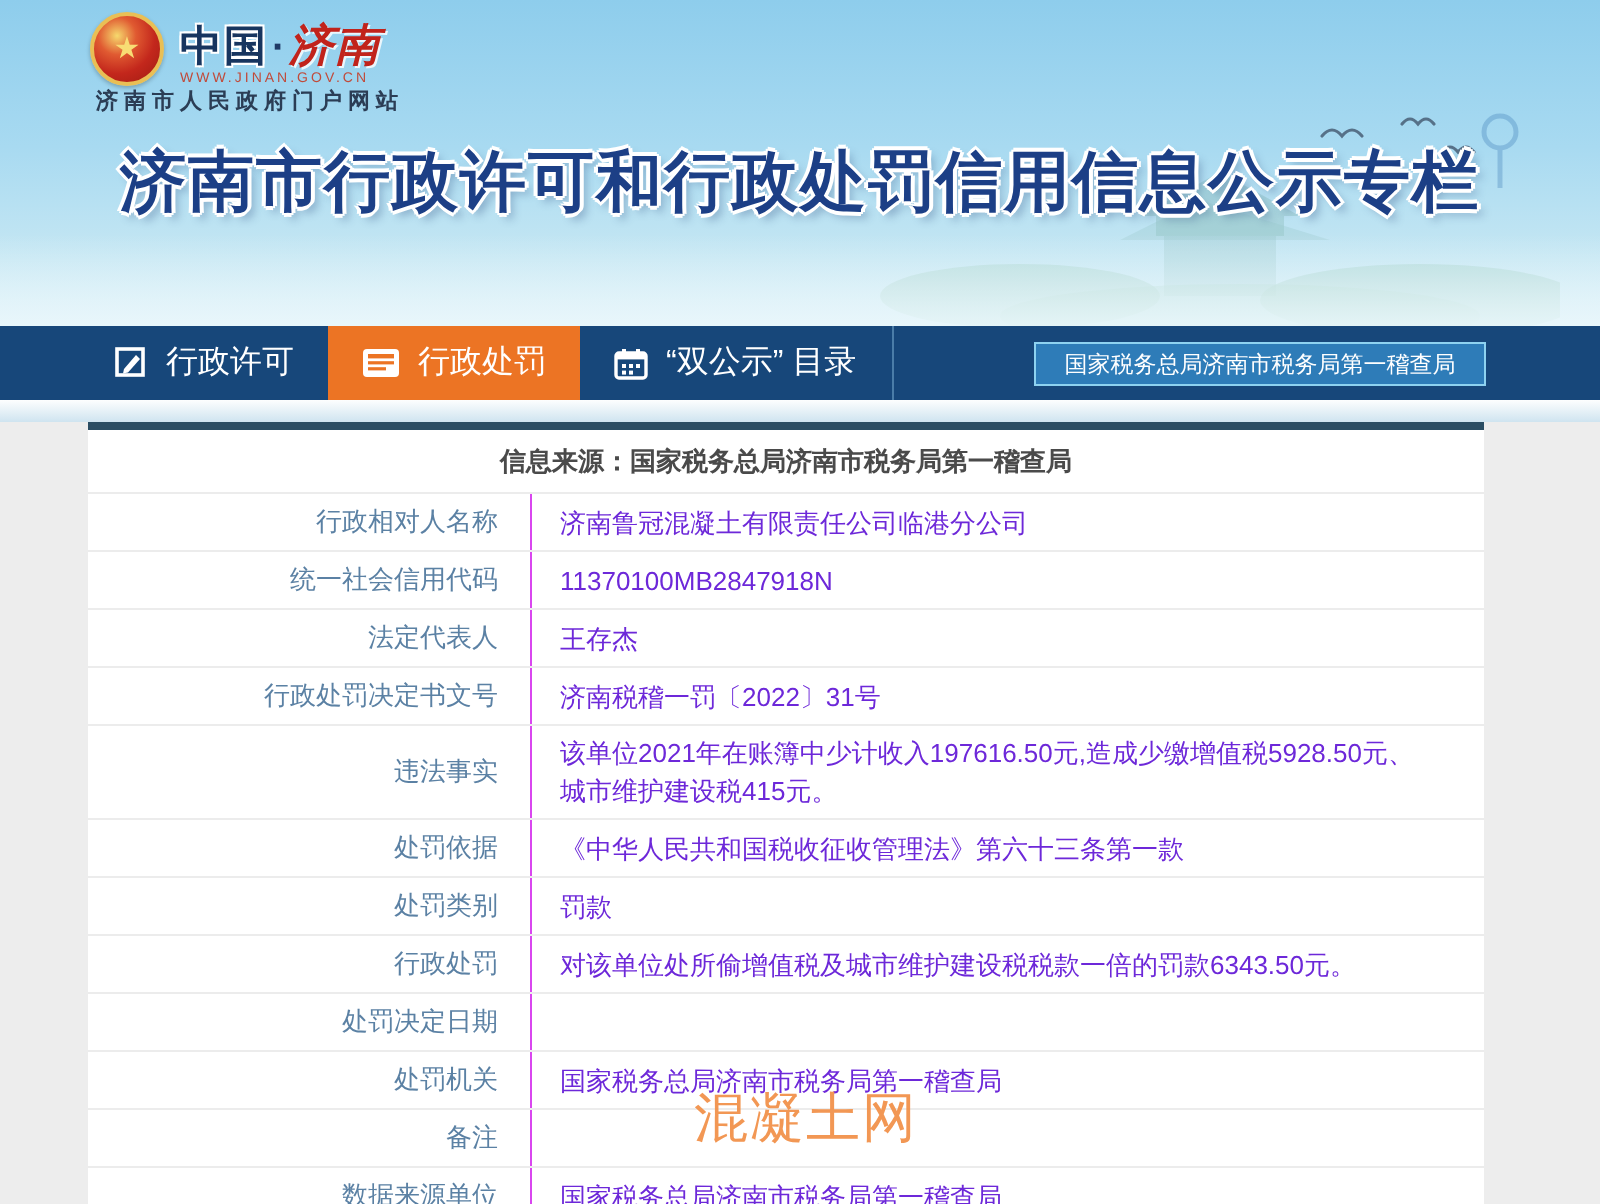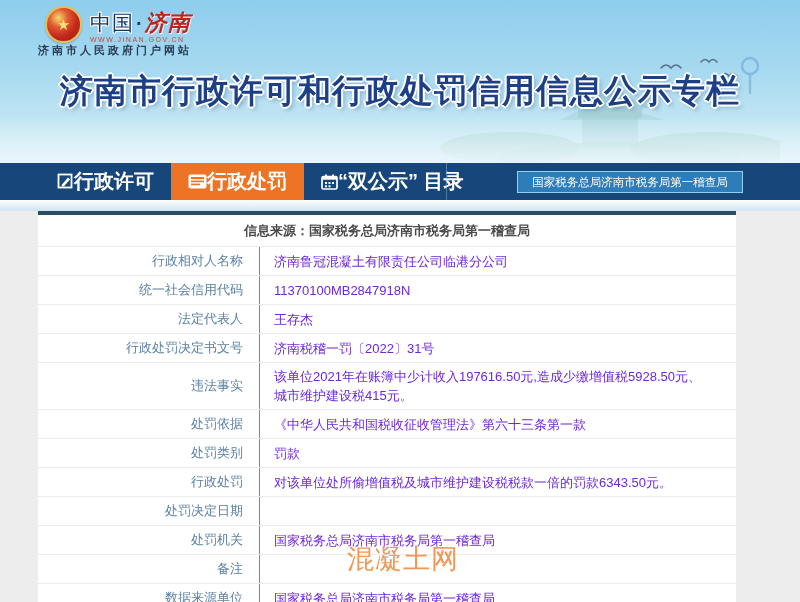--- a/index.html
+++ b/index.html
@@ -32,53 +32,53 @@
     width:37px; height:37px; border-radius:50%;
     background:radial-gradient(circle at 35% 30%, #f6d96d 0%, #e05a31 30%, #c3271c 60%, #9e1b12 100%);
     border:2px solid #e9bf55;
     display:flex; align-items:center; justify-content:center;
     color:#f8dd74; font-size:15px; line-height:1;
     box-shadow:0 1px 2px rgba(0,0,0,.25);
   }
   .logo-texts { margin-left:8px; }
   .logo-line1 { display:flex; align-items:baseline; line-height:1; margin-top:6px; }
   .logo-cn {
-    font-size:21px; font-weight:normal; color:#17355f;
+    font-size:21px; font-weight:bold; color:#17355f;
     text-shadow:1px 1px 0 #fff, -1px -1px 0 #fff, 1px -1px 0 #fff, -1px 1px 0 #fff;
     letter-spacing:1px;
   }
   .logo-dot { font-size:20px; font-weight:bold; color:#203a66; margin:0 2px; }
   .logo-jn {
     font-size:22px; font-weight:bold; font-style:italic; color:#c1231b;
     text-shadow:1px 1px 0 rgba(255,255,255,.8);
     letter-spacing:1px;
   }
   .logo-url { font-size:7px; color:#c14a3a; letter-spacing:1.5px; margin-top:2px; }
-  .logo-sub { position:absolute; left:38px; top:43px; font-size:11px; color:#2b3d55; letter-spacing:3px; font-weight:bold; }
+  .logo-sub { position:absolute; left:48px; top:43px; font-size:11px; color:#2b3d55; letter-spacing:3px; font-weight:bold; }
 
   .banner-title {
     position:absolute; left:0; right:0; top:69px;
     text-align:center;
     font-size:33px; font-weight:bold; letter-spacing:1px;
     color:#1c3f86;
     text-shadow:
       2px 0 0 #fff, -2px 0 0 #fff, 0 2px 0 #fff, 0 -2px 0 #fff,
       1px 1px 0 #fff, -1px -1px 0 #fff, 1px -1px 0 #fff, -1px 1px 0 #fff,
       3px 3px 4px rgba(40,70,120,.35);
     white-space:nowrap;
   }
 
   
   .nav {
     position:relative; height:37px; background:#17477a;
     display:flex; align-items:stretch; padding-left:40px;
   }
   .tab {
-    display:flex; align-items:center; padding:0 17px;
-    color:#fff; font-size:20px; font-weight:bold; cursor:pointer; white-space:nowrap;
+    display:flex; align-items:center; gap:9px; padding:0 17px;
+    color:#fff; font-size:16px; font-weight:normal; cursor:pointer; white-space:nowrap;
   }
   .tab.active { background:#ec7424; }
   .tab .ticon { display:flex; align-items:center; }
   .nav-divider {
     position:absolute; left:446px; top:0; bottom:0; width:1px;
     background:rgba(140,190,225,.45);
   }
   .agency-btn {
     position:absolute; left:517px; top:8px; width:226px; height:22px;
     background:#2e7cb8; border:1px solid #8ed2f0;
@@ -86,21 +86,21 @@
     display:flex; align-items:center; justify-content:center;
     cursor:pointer; white-space:nowrap;
   }
 
   
   .subbar { height:11px; background:linear-gradient(to bottom,#fdfefe, #cfe4f0); }
 
   
   .page { position:relative; height:391px; background:#ededed; }
   .card {
-    position:absolute; left:38px; top:0; width:698px; height:391px;
+    position:absolute; left:44px; top:0; width:698px; height:391px;
     background:#fff; border-top:4px solid #2b4d63; overflow:hidden;
   }
   .row { display:flex; align-items:stretch; min-height:29px; border-bottom:1px solid #ececec; font-size:13px; }
   .row-source {
     min-height:32px; align-items:center; justify-content:center;
     font-weight:bold; color:#4a4a4a;
   }
   .cell-label {
     width:222px; flex:0 0 222px;
     display:flex; align-items:center; justify-content:flex-end;

